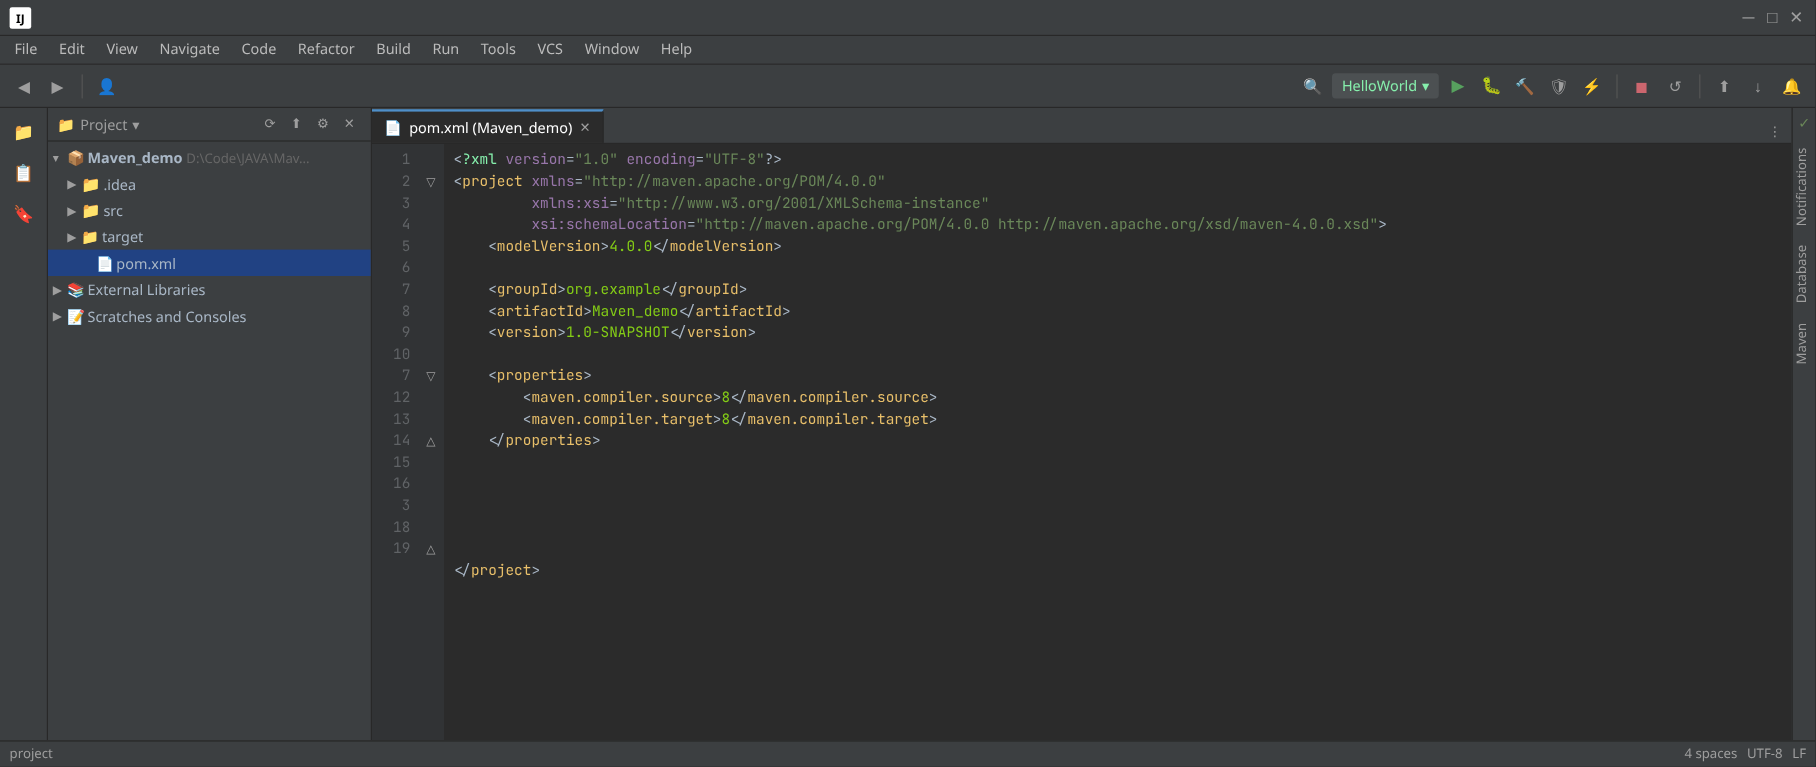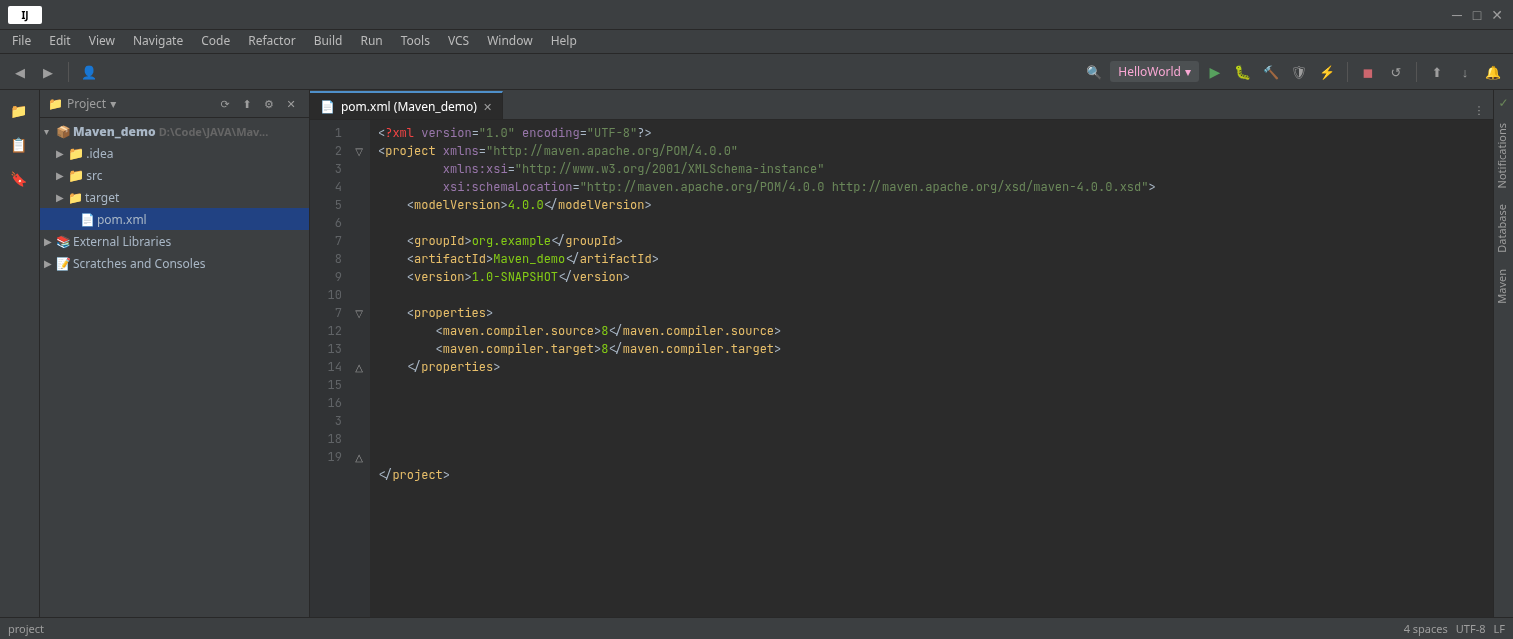--- a/index.html
+++ b/index.html
@@ -46,21 +46,21 @@
       width: 16px;
       height: 16px;
       display: flex;
       align-items: center;
       justify-content: center;
       color: #9e9e9e;
       font-size: 14px;
       cursor: pointer;
     }
     .jetbrains-logo {
-      width: 34px;
+      width: 18px;
       height: 18px;
       background: #fff;
       border-radius: 2px;
       display: flex;
       align-items: center;
       justify-content: center;
       font-weight: bold;
       font-size: 10px;
       color: #000;
     }
@@ -115,21 +115,21 @@
       margin: 0 4px;
     }
     .run-config {
       display: flex;
       align-items: center;
       background: #4c5052;
       border-radius: 3px;
       padding: 2px 8px;
       gap: 4px;
       font-size: 12px;
-      color: #f9a8d4;
+      color: #86efac;
       cursor: pointer;
     }
     .run-btn {
       width: 24px;
       height: 24px;
       display: flex;
       align-items: center;
       justify-content: center;
       color: #57a15e;
       font-size: 14px;
@@ -315,21 +315,21 @@
       overflow: auto;
       white-space: pre;
       background: #2b2b2b;
     }
     
     .xml-bracket { color: #a9b7c6; }
     .xml-tag { color: #e8bf6a; }
     .xml-attr { color: #9876aa; }
     .xml-string { color: #6a8759; }
     .xml-text { color: #84cc16; }
-    .xml-pi { color: #ef4444; margin-top: 12px; }
+    .xml-pi { color: #86efac; margin-top: 12px; }
     .right-strip-label {
       writing-mode: vertical-rl;
       transform: rotate(180deg);
       font-size: 11px;
       color: #9e9e9e;
       padding: 8px 0;
       cursor: pointer;
       white-space: nowrap;
     }
 
@@ -440,21 +440,21 @@
         <div class="panel-btn">⬆</div>
         <div class="panel-btn">⚙</div>
         <div class="panel-btn">✕</div>
       </div>
     </div>
     <div class="tree-area">
 
       <div class="tree-item">
         <span class="arrow">▾</span>
         <span style="color:#4f8fc9;">📦</span>
-        <span style="color:#a9b7c6;font-weight:bold;">
+        <span style="color:#a9b7c6;">
           <b>Maven_demo</b>&nbsp;<span style="color:#666;font-size:11px;">D:\Code\JAVA\Mav...</span>
         </span>
       </div>
 
       <div class="tree-item tree-indent-1">
         <span class="arrow">▶</span>
         <span class="folder-icon">📁</span>
         <span>.idea</span>
       </div>
 

